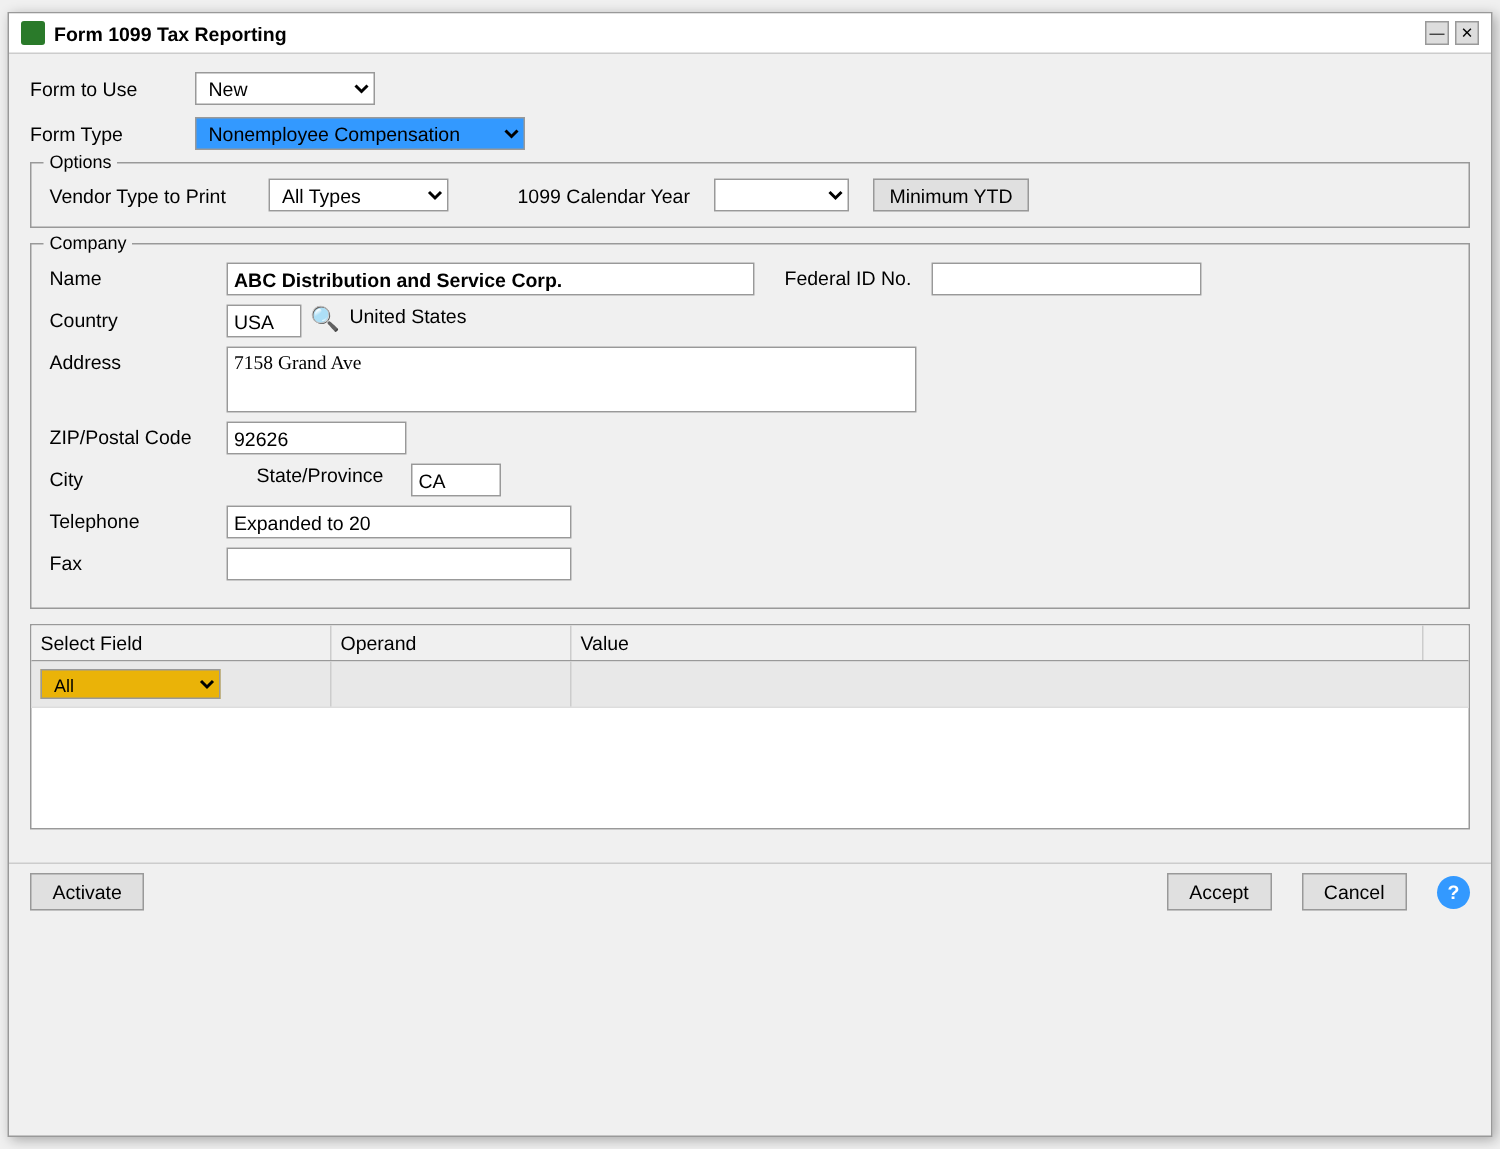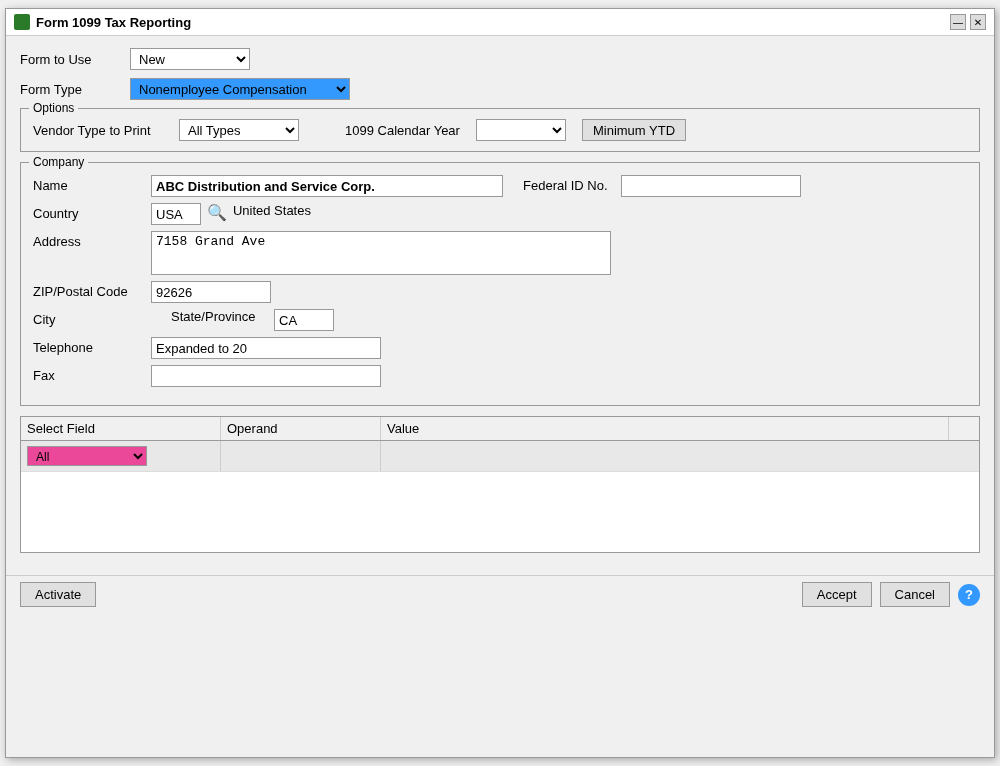--- a/index.html
+++ b/index.html
@@ -170,21 +170,21 @@
       border: none;
       font-size: 16px;
     }
     .input-address {
       width: 460px;
       height: 44px;
       resize: none;
       border: 1px solid #999;
       padding: 2px 4px;
       font-size: 13px;
-      font-family: Liberation Mono, monospace;
+      font-family: Liberation Serif, serif;
     }
     .input-zip {
       width: 120px;
     }
     .input-city {
       width: 350px;
     }
     .label-state {
       min-width: 95px;
       color: #000;
@@ -228,21 +228,21 @@
       color: #000;
       display: flex;
       align-items: center;
       gap: 4px;
     }
     .table-cell:last-child { border-right: none; }
     .table-cell select {
       height: 20px;
       font-size: 12px;
       border: 1px solid #999;
-      background: #ec4899;
+      background: #eab308;
     }
     .table-empty-area {
       height: 80px;
     }
     .footer {
       display: flex;
       justify-content: space-between;
       align-items: flex-start;
       padding: 6px 14px;
       background: #f0f0f0;
@@ -250,21 +250,21 @@
     }
     .btn-activate {
       border: 1px solid #999;
       background: #e0e0e0;
       padding: 4px 14px;
       cursor: pointer;
       font-size: 13px;
     }
     .footer-right {
       display: flex;
-      gap: 8px;
+      gap: 20px;
       align-items: center;
     }
     .btn-accept {
       border: 1px solid #999;
       background: #e0e0e0;
       padding: 4px 14px;
       cursor: pointer;
       font-size: 13px;
     }
     .btn-cancel {

